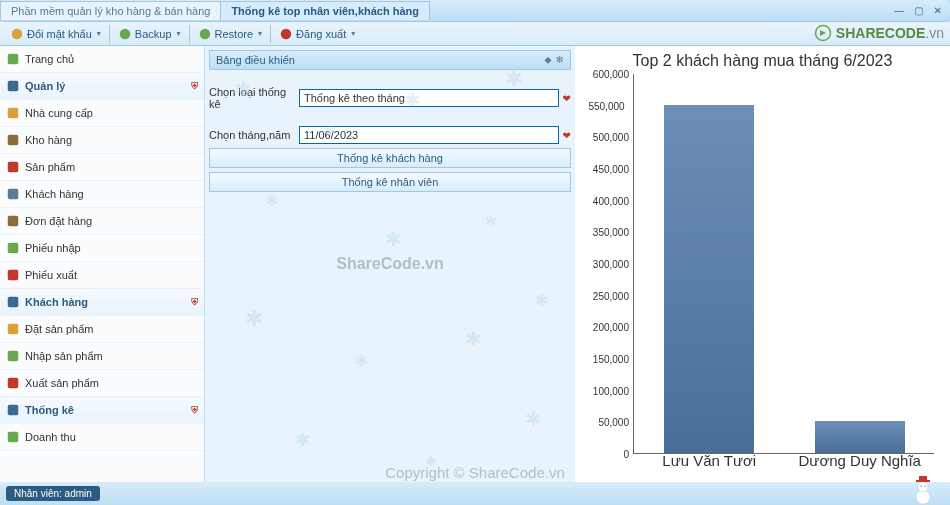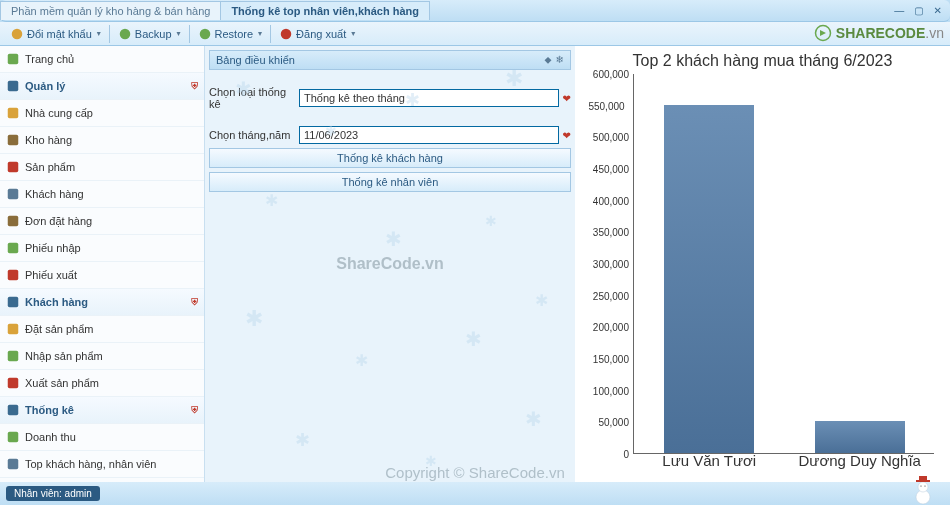--- a/index.html
+++ b/index.html
@@ -202,26 +202,20 @@
           <rect x="2" y="2" width="12" height="12" rx="2" fill="#3a6a8f"></rect>
         </svg>
         <span>Thống kê</span>
         <span class="badge">⛨</span>
       </div>
       <div class="sb-item">
         <svg class="ic" viewBox="0 0 16 16">
           <rect x="2" y="2" width="12" height="12" rx="2" fill="#6aa84f"></rect>
         </svg>
         <span>Doanh thu</span>
-      </div>
-      <div class="sb-item">
-        <svg class="ic" viewBox="0 0 16 16">
-          <rect x="2" y="2" width="12" height="12" rx="2" fill="#5a7a95"></rect>
-        </svg>
-        <span>Top khách hàng, nhân viên</span>
       </div>
     </div>
 
   <div class="center">
     <svg class="snow-bg" viewBox="0 0 370 436">
       <g fill="#b8d6ec">
         <text x="30" y="50" font-size="20">✱</text>
           <text x="120" y="90" font-size="14">✱</text>
         <text x="200" y="60" font-size="18">✱</text>
           <text x="300" y="40" font-size="22">✱</text>

